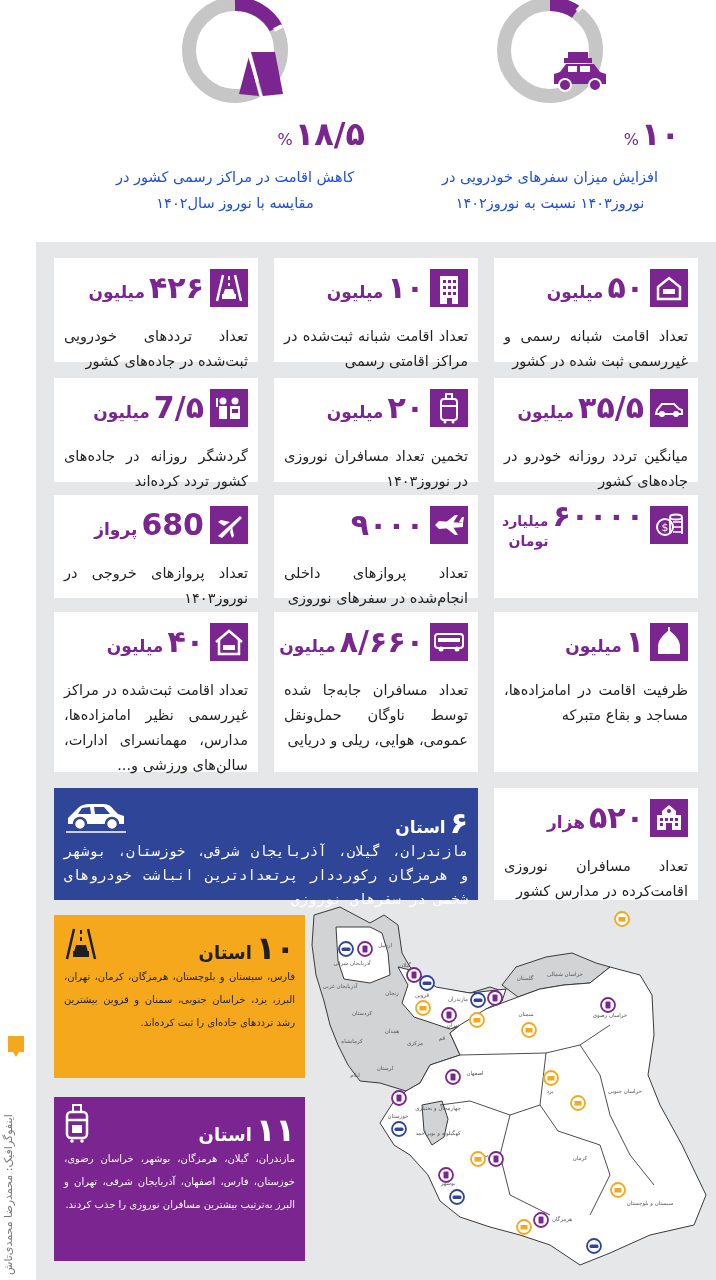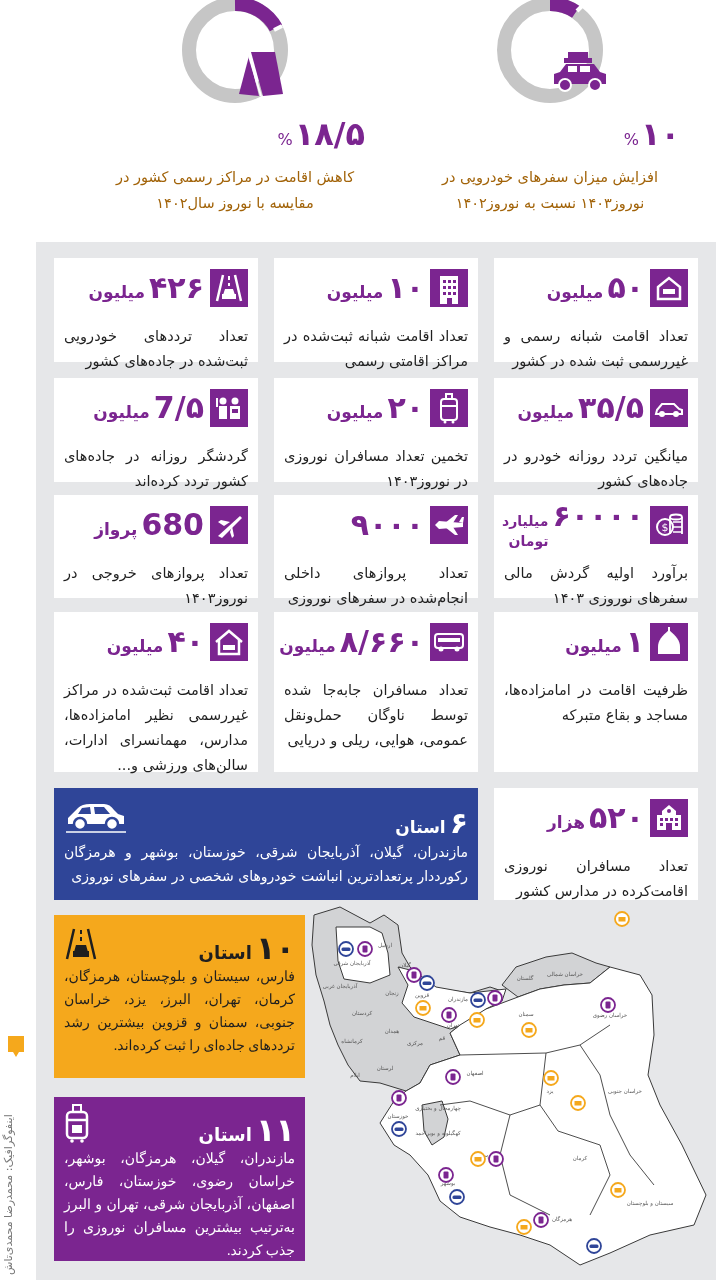--- a/index.html
+++ b/index.html
@@ -6,21 +6,21 @@
   html, body { width: 716px; height: 1280px; overflow: hidden; background: #ffffff; }
   body { position: relative; font-family: "DejaVu Sans", "Liberation Sans", sans-serif; color: #1f1f1f; direction: rtl; }
 
   
   .top-stat { position: absolute; top: 0; width: 260px; text-align: center; }
   .donut { position: relative; width: 112px; height: 112px; margin: 0 auto; margin-top: -6px; }
   .donut svg { position: absolute; left: 0; top: 0; }
   .donut .icon { position: absolute; left: 50%; top: 50%; transform: translate(-50%, -50%); }
   .top-value { margin-top: 10px; color: #7b2590; font-weight: bold; font-size: 32px; line-height: 36px; direction: ltr; text-align: right; }
   .top-value .pct { font-size: 16px; font-weight: normal; margin-right: 2px; }
-  .top-desc { margin-top: 6px; font-size: 14.5px; line-height: 26px; color: #a16207; }
+  .top-desc { margin-top: 6px; font-size: 14.5px; line-height: 26px; color: #1d4ed8; }
 
   
   .panel { position: absolute; left: 36px; top: 242px; width: 680px; height: 1038px; background: #e6e7e9; }
 
   .card { position: absolute; background: #ffffff; padding: 8px 10px 6px 10px; }
   .card-head { display: flex; flex-direction: row; align-items: center; justify-content: flex-start; height: 44px; gap: 6px; }
   .icon-box { width: 38px; height: 38px; background: #7b2590; display: flex; align-items: center; justify-content: center; flex-shrink: 0; }
   .card-value { display: flex; flex-direction: row; align-items: baseline; gap: 4px; color: #7b2590; font-weight: bold; }
   .card-value .num { font-size: 30px; line-height: 34px; direction: ltr; text-align: center; }
   .card-value .unit { font-size: 17px; line-height: 20px; }
@@ -33,30 +33,30 @@
   .r3 { top: 253px; height: 103px; }
   .r4 { top: 370px; height: 160px; }
   .r5 { top: 546px; height: 112px; }
 
   
   .blue-card { position: absolute; left: 18px; top: 546px; width: 424px; height: 112px; background: #2f4598; color: #ffffff; padding: 8px 10px; }
   .blue-head { display: flex; align-items: flex-end; justify-content: space-between; height: 44px; }
   .blue-title { font-weight: bold; display: flex; align-items: baseline; gap: 4px; }
   .blue-title .num { font-size: 30px; line-height: 34px; }
   .blue-title .unit { font-size: 17px; }
-  .blue-desc { font-size: 14px; line-height: 24px; text-align: justify; text-align-last: right; }
+  .blue-desc { font-size: 14px; line-height: 24px; text-align: justify; text-align-last: right; font-family: Liberation Mono, monospace; }
 
   
   .orange-card { position: absolute; left: 18px; top: 673px; width: 251px; height: 163px; background: #f5a81c; padding: 8px 10px; color: #1f1f1f; }
   .purple-card { position: absolute; left: 18px; top: 855px; width: 251px; height: 164px; background: #7b2590; padding: 8px 10px; color: #ffffff; }
   .big-head { display: flex; align-items: flex-end; justify-content: space-between; height: 42px; }
   .big-title { font-weight: bold; display: flex; align-items: baseline; gap: 4px; }
   .big-title .num { font-size: 32px; line-height: 34px; }
   .big-title .unit { font-size: 18px; }
-  .big-desc { font-size: 14px; line-height: 23px; text-align: justify; text-align-last: right; font-family: Liberation Serif, serif; }
+  .big-desc { font-size: 10px; line-height: 23px; text-align: justify; text-align-last: right; }
 
   
   .map { position: absolute; left: 274px; top: 663px; width: 406px; height: 375px; }
 
   
   .credit-mark { position: absolute; left: 8px; top: 1036px; width: 16px; height: 16px; background: #f5a81c; }
   .credit-mark:after { content: ""; position: absolute; left: 5px; bottom: -5px; border-left: 3px solid transparent; border-right: 3px solid transparent; border-top: 5px solid #f5a81c; }
   .credit { position: absolute; left: 2px; top: 1060px; width: 28px; height: 215px; writing-mode: vertical-rl; transform: rotate(180deg); font-size: 11px; color: #777; text-align: left; white-space: nowrap; }
 </style>
 </head>
@@ -238,21 +238,20 @@
             <ellipse cx="22" cy="7" rx="6" ry="2.5" fill="none" stroke="#fff" stroke-width="1.8"></ellipse>
             <path d="M16 7 V24 M28 7 V24" stroke="#fff" stroke-width="1.8"></path>
             <path d="M19 12 H28 M19 17 H28 M19 22 H28" stroke="#fff" stroke-width="1.5"></path>
           </svg>
       </span>
       <div class="card-value">
           <span class="num">۶۰۰۰۰</span>
           <span class="unit" style="font-size:14px;">میلیارد تومان</span>
         </div>
     </div>
-    <div class="card-desc">برآورد اولیه گردش مالی سفرهای نوروزی ۱۴۰۳</div>
   </div>
 
   <div class="card col2 w r3">
     <div class="card-head">
       <span class="icon-box">
         <svg width="32" height="24" viewBox="0 0 32 24">
             <path d="M2 12 L6 8 L30 10 L30 14 L6 16 Z" fill="#fff"></path>
             <path d="M12 10 L22 2 L25 2 L20 10 Z M12 14 L22 22 L25 22 L20 14 Z" fill="#fff"></path>
             <path d="M26 9 L29 4 L31 4 L30 10 Z" fill="#fff"></path>
           </svg>

